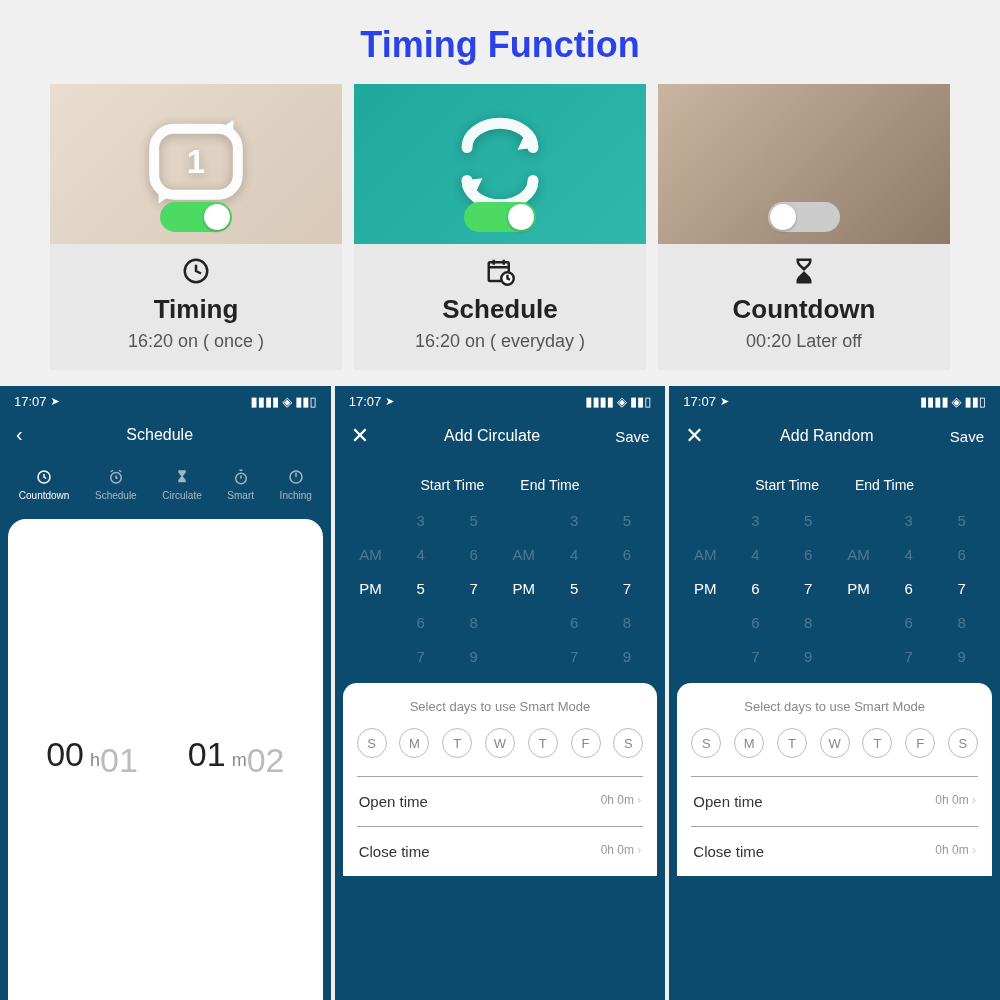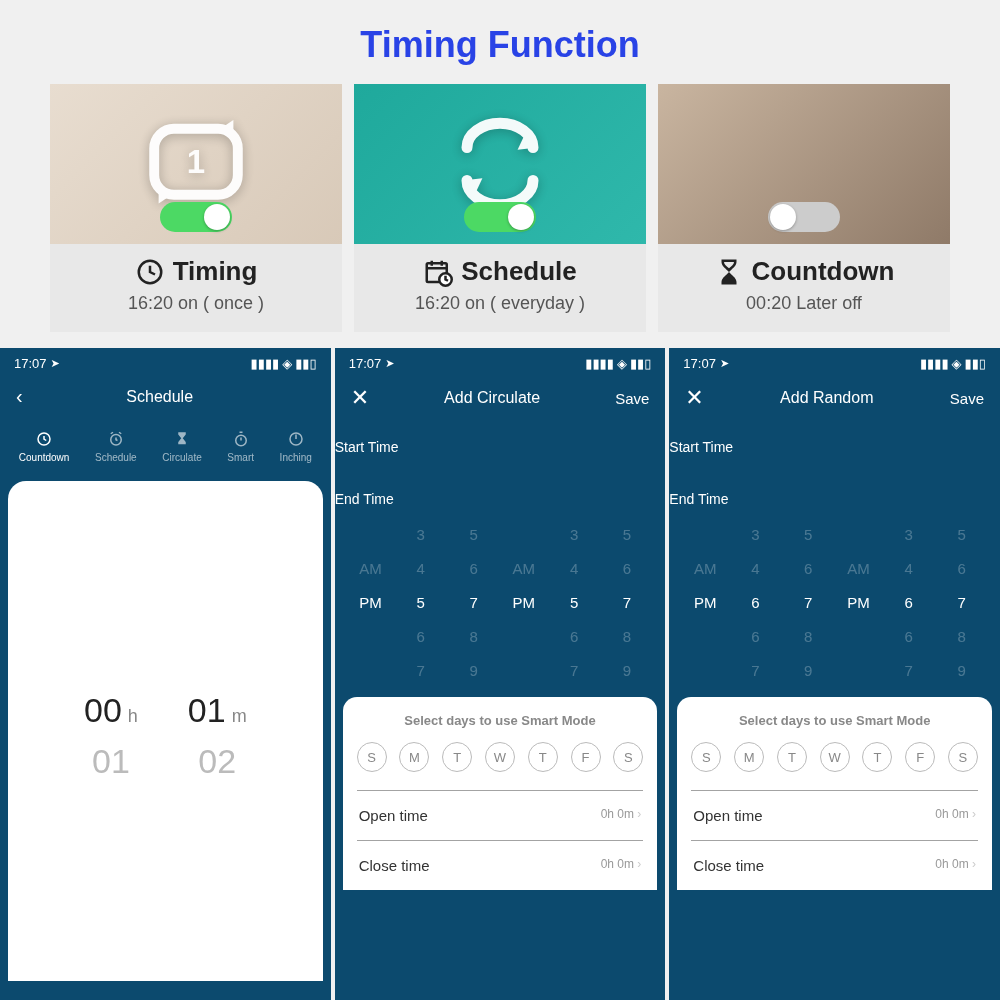--- a/index.html
+++ b/index.html
@@ -11,21 +11,21 @@
   .card { flex: 1; background: #e8e8e8; display: flex; flex-direction: column; }
   .card-img { height: 160px; position: relative; display: flex; align-items: center; justify-content: center; overflow: hidden; }
   .card-img.living { background: linear-gradient(135deg,#e8ddd0 0%,#d8c9b8 100%); }
   .card-img.bedroom { background: linear-gradient(135deg,#1fa99c 0%,#2fb8ab 100%); }
   .card-img.sleep { background: linear-gradient(135deg,#c9b5a0 0%,#8f7a68 100%); }
   .big-icon { width: 110px; height: 110px; color: #fff; opacity: .95; filter: drop-shadow(0 2px 6px rgba(0,0,0,.25)); }
   .toggle { position: absolute; bottom: 12px; left: 50%; transform: translateX(-50%); width: 72px; height: 30px; border-radius: 15px; display: flex; align-items: center; }
   .toggle.on { background: #4cd964; justify-content: flex-end; }
   .toggle.off { background: #ccc; justify-content: flex-start; }
   .knob { width: 26px; height: 26px; border-radius: 50%; background: #fff; margin: 0 2px; box-shadow: 0 1px 3px rgba(0,0,0,.3); }
-  .card-label { padding: 12px 0 6px; display: flex; align-items: center; justify-content: center; gap: 8px; }
+  .card-label { padding: 12px 0 6px; display: flex; align-items: center; justify-content: center; gap: 8px; flex-direction: column; }
   .card-label-icon { width: 30px; height: 30px; }
   .card-label-text { font-size: 26px; font-weight: 600; color: #222; }
   .card-desc { text-align: center; color: #555; font-size: 18px; padding-bottom: 18px; }
 
   .phones { display: flex; gap: 4px; padding: 0 0 0 0; }
   .phone { flex: 1; background: #0c4a6e; color: #fff; height: 760px; position: relative; overflow: hidden; }
   .status { display: flex; justify-content: space-between; align-items: center; padding: 8px 14px 4px; font-size: 13px; font-weight: 500; }
   .status-left { display: flex; align-items: center; gap: 4px; }
   .status-right { display: flex; align-items: center; gap: 3px; }
   .loc-icon { font-size: 11px; }
@@ -37,35 +37,35 @@
   .nav-save { font-size: 15px; }
   .nav.single .nav-title { flex: 1; text-align: center; }
   
   .tabs { display: flex; justify-content: space-around; padding: 8px 6px 18px; }
   .tab { display: flex; flex-direction: column; align-items: center; gap: 4px; opacity: .6; font-size: 10px; }
   .tab.active { opacity: 1; }
   .tab-icon { width: 18px; height: 18px; }
   
   .sheet { background: #fff; border-radius: 18px 18px 0 0; margin: 0 8px; height: 500px; color: #333; }
   .spinner { display: flex; justify-content: center; gap: 50px; padding-top: 210px; }
-  .spin-col { display: flex; flex-direction: column; align-items: center; font-size: 34px; font-weight: 300; color: #222; }
+  .spin-col { display: flex; flex-direction: row; align-items: center; font-size: 34px; font-weight: 300; color: #222; }
   .spin-row { display: flex; align-items: baseline; gap: 6px; }
   .spin-unit { font-size: 18px; color: #888; }
   .spin-next { color: #bbb; margin-top: 12px; }
   
-  .time-hdr { display: flex; justify-content: center; gap: 36px; font-size: 14px; padding: 14px 0 10px; flex-direction: column; }
+  .time-hdr { display: flex; justify-content: center; gap: 36px; font-size: 14px; padding: 14px 0 10px; }
   .picker { display: flex; padding: 0 12px; gap: 6px; }
   .picker-grid { flex: 1; }
   .prow { display: flex; font-size: 15px; height: 34px; align-items: center; }
   .prow.dim { opacity: .25; }
   .pcol { flex: 1; text-align: center; }
   .pcol.ampm { flex: .9; }
   
   .sheet2 { background: #fff; border-radius: 14px 14px 0 0; margin: 10px 8px 0; color: #333; padding: 16px 14px 0; }
-  .s2-title { text-align: center; color: #888; font-size: 13px; margin-bottom: 14px; font-weight: bold; }
+  .s2-title { text-align: center; color: #888; font-size: 13px; margin-bottom: 14px; }
   .daypick { display: flex; justify-content: space-between; margin-bottom: 18px; }
   .daycircle { width: 30px; height: 30px; border: 1px solid #bbb; border-radius: 50%; display: flex; align-items: center; justify-content: center; font-size: 13px; color: #888; }
   .timerow { display: flex; justify-content: space-between; padding: 16px 2px; border-top: 1px solid #a3a3a3; font-size: 15px; }
   .timerow .val { color: #999; font-size: 12px; }
   .timerow .val::after { content: " ›"; color: #ccc; }
 </style>
 </head>
 <body>
 
 <div class="page-title">Timing Function</div>

